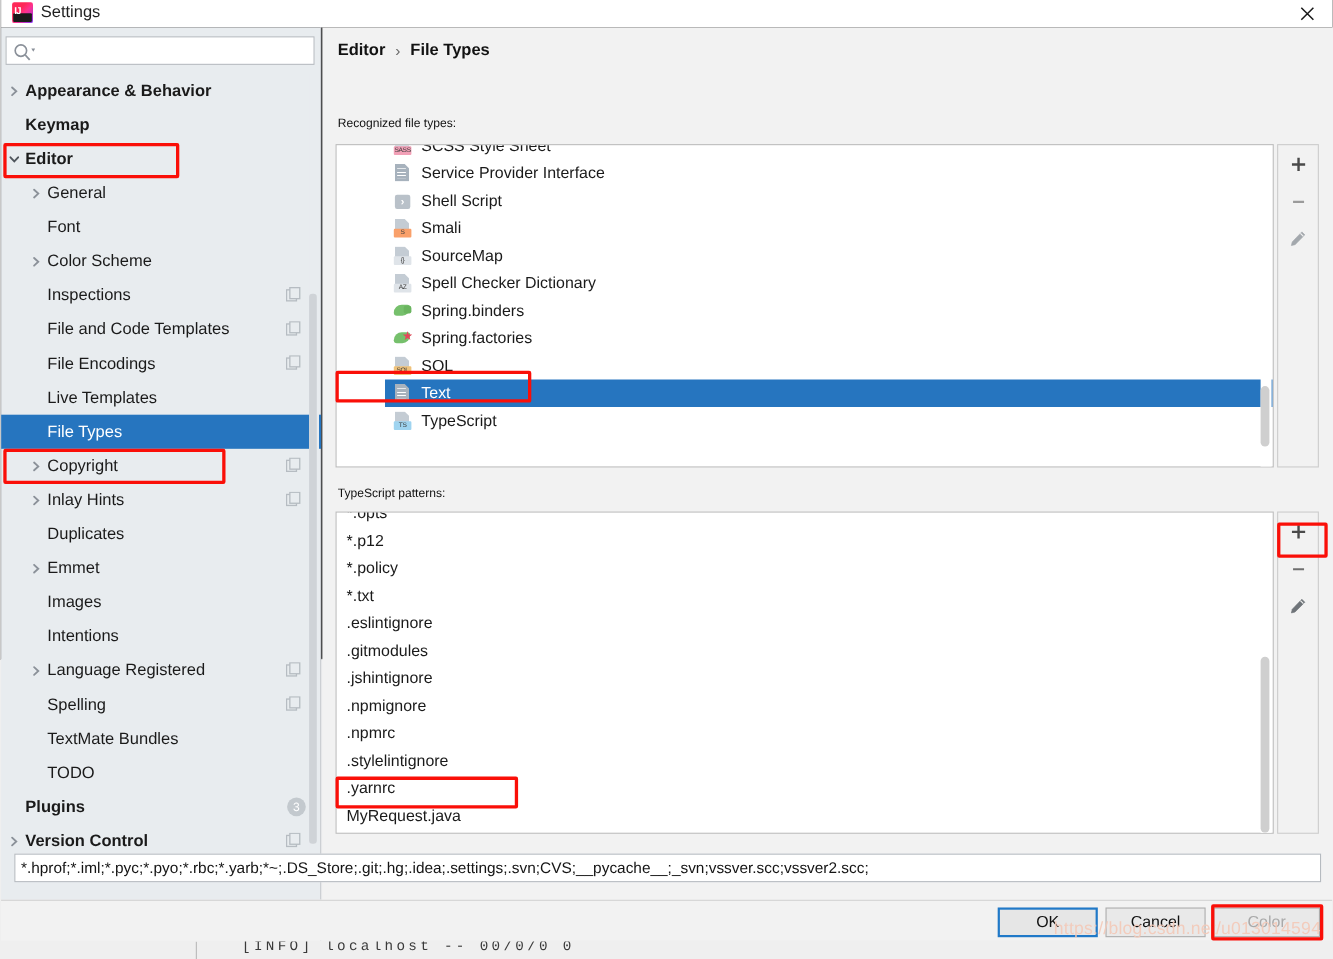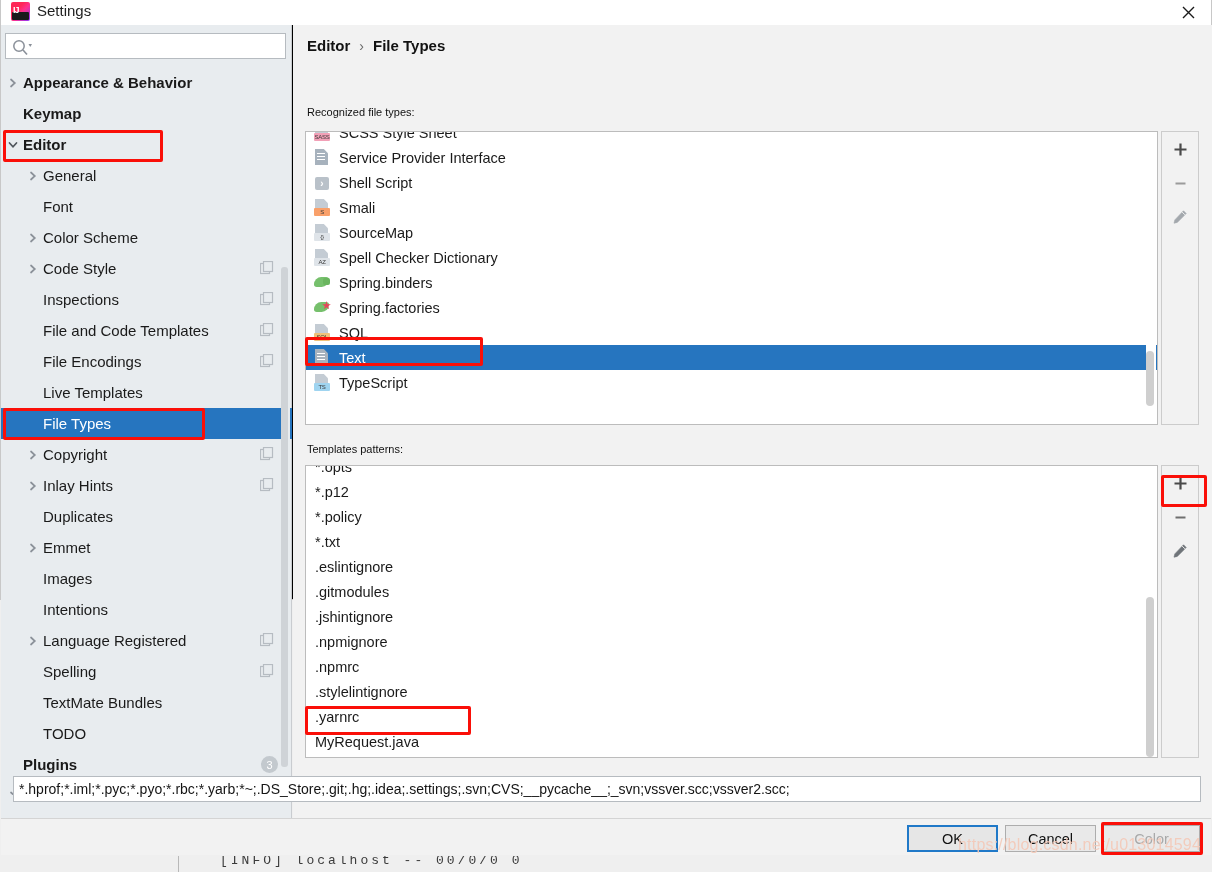--- a/index.html
+++ b/index.html
@@ -197,20 +197,21 @@
   }
 
   
   #rft-label { left: 14px; top: 81px; }
   #rft-box {
     position: absolute; left: 12px; top: 106px;
     width: 853px; height: 294px;
     background: #ffffff;
     border: 1px solid #bcbcbc;
     overflow: hidden;
+    padding-left: 44px;
   }
   .ft-row {
     position: relative;
     height: 25px;
     display: flex; align-items: center;
     padding-left: 8px;
     cursor: default;
   }
   .ft-row .ft-label {
     font-size: 14.5px;
@@ -457,32 +458,20 @@
         </div>
         <div class="tree-row">
           <span class="arrow" style="left: 24px;">
             <svg width="10" height="10" viewBox="0 0 10 10">
               <path d="M3 1.5 L6.8 5 L3 8.5" stroke="#8b9199" stroke-width="1.7" fill="none" stroke-linecap="round"></path>
             </svg>
           </span>
           <span class="lbl" style="left: 42px;">Color Scheme</span>
         </div>
         <div class="tree-row">
-          <span class="arrow" style="left: 24px;">
-            <svg width="10" height="10" viewBox="0 0 10 10">
-              <path d="M3 1.5 L6.8 5 L3 8.5" stroke="#8b9199" stroke-width="1.7" fill="none" stroke-linecap="round"></path>
-            </svg>
-          </span>
-          <span class="lbl" style="left: 42px;">Code Style</span>
-          <span class="copy-ic"><svg width="14" height="14" viewBox="0 0 14 14">
-              <rect x="0.5" y="2.5" width="9" height="10" fill="none" stroke="#b6bcc2" stroke-width="1.2"></rect>
-              <rect x="3.5" y="0.5" width="9" height="10" fill="#e8ecef" stroke="#b6bcc2" stroke-width="1.2"></rect>
-            </svg></span>
-        </div>
-        <div class="tree-row">
           <span class="lbl" style="left: 42px;">Inspections</span>
           <span class="copy-ic"><svg width="14" height="14" viewBox="0 0 14 14">
               <rect x="0.5" y="2.5" width="9" height="10" fill="none" stroke="#b6bcc2" stroke-width="1.2"></rect>
               <rect x="3.5" y="0.5" width="9" height="10" fill="#e8ecef" stroke="#b6bcc2" stroke-width="1.2"></rect>
             </svg></span>
         </div>
         <div class="tree-row">
           <span class="lbl" style="left: 42px;">File and Code Templates</span>
           <span class="copy-ic"><svg width="14" height="14" viewBox="0 0 14 14">
               <rect x="0.5" y="2.5" width="9" height="10" fill="none" stroke="#b6bcc2" stroke-width="1.2"></rect>
@@ -701,21 +690,21 @@
         </svg>
       </div>
       <div class="tool-btn">
         <svg width="16" height="16" viewBox="0 0 16 16">
           <path d="M11.5 1.8 L14.2 4.5 L5.3 13.4 L2 14.2 L2.8 10.9 Z" fill="#a3a8ad" stroke="#a3a8ad" stroke-width="0.6" stroke-linejoin="round"></path>
           <path d="M10.2 3.1 L12.9 5.8" stroke="#f2f2f2" stroke-width="1"></path>
         </svg>
       </div>
     </div>
 
-    <div class="section-label" id="rp-label">Templates patterns:</div>
+    <div class="section-label" id="rp-label">TypeScript patterns:</div>
 
     <div id="rp-box">
       <div id="rp-rows" style="margin-top: -12px;">
           <div class="pat-row">
             <span>*.opts</span>
           </div>
           <div class="pat-row">
             <span>*.p12</span>
           </div>
           <div class="pat-row">

